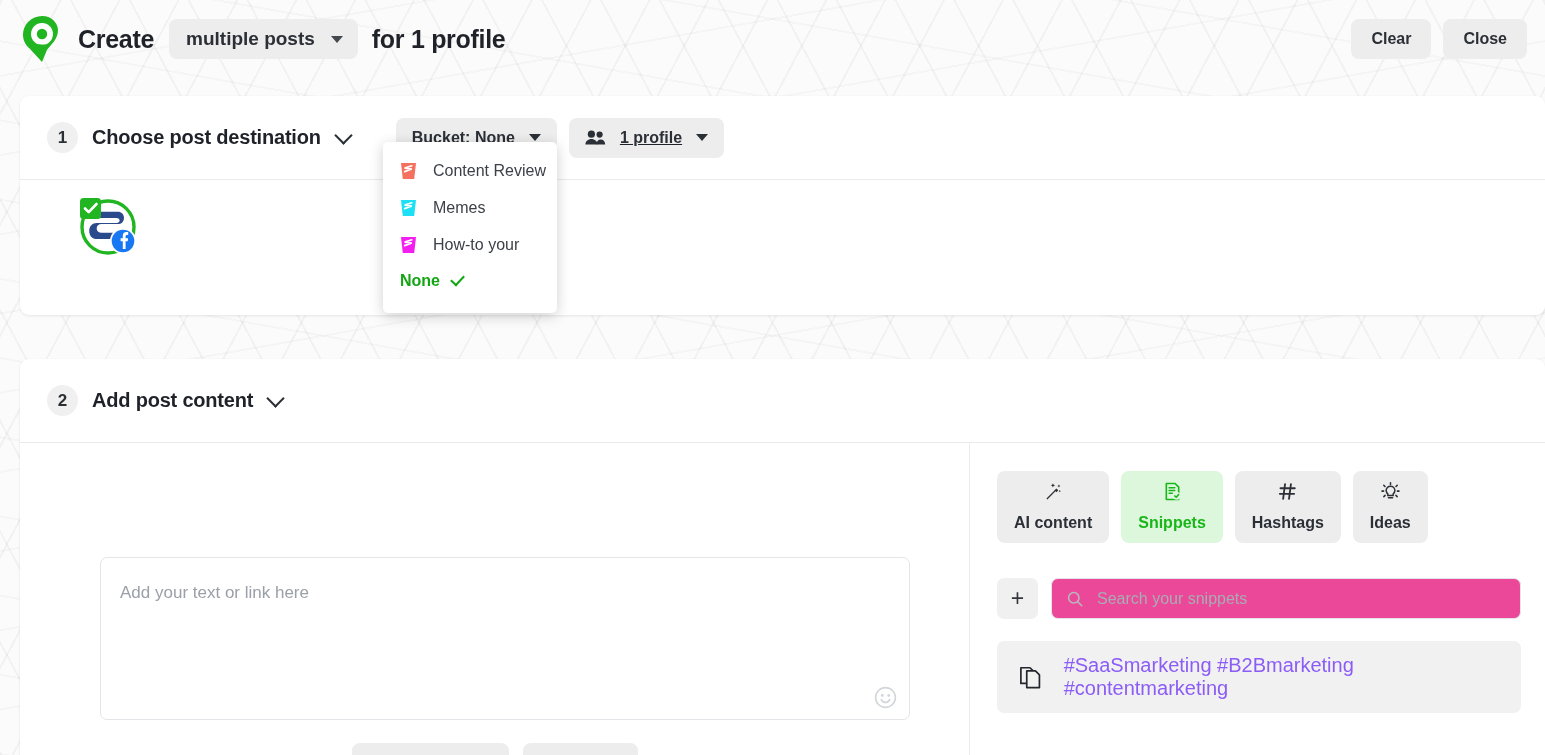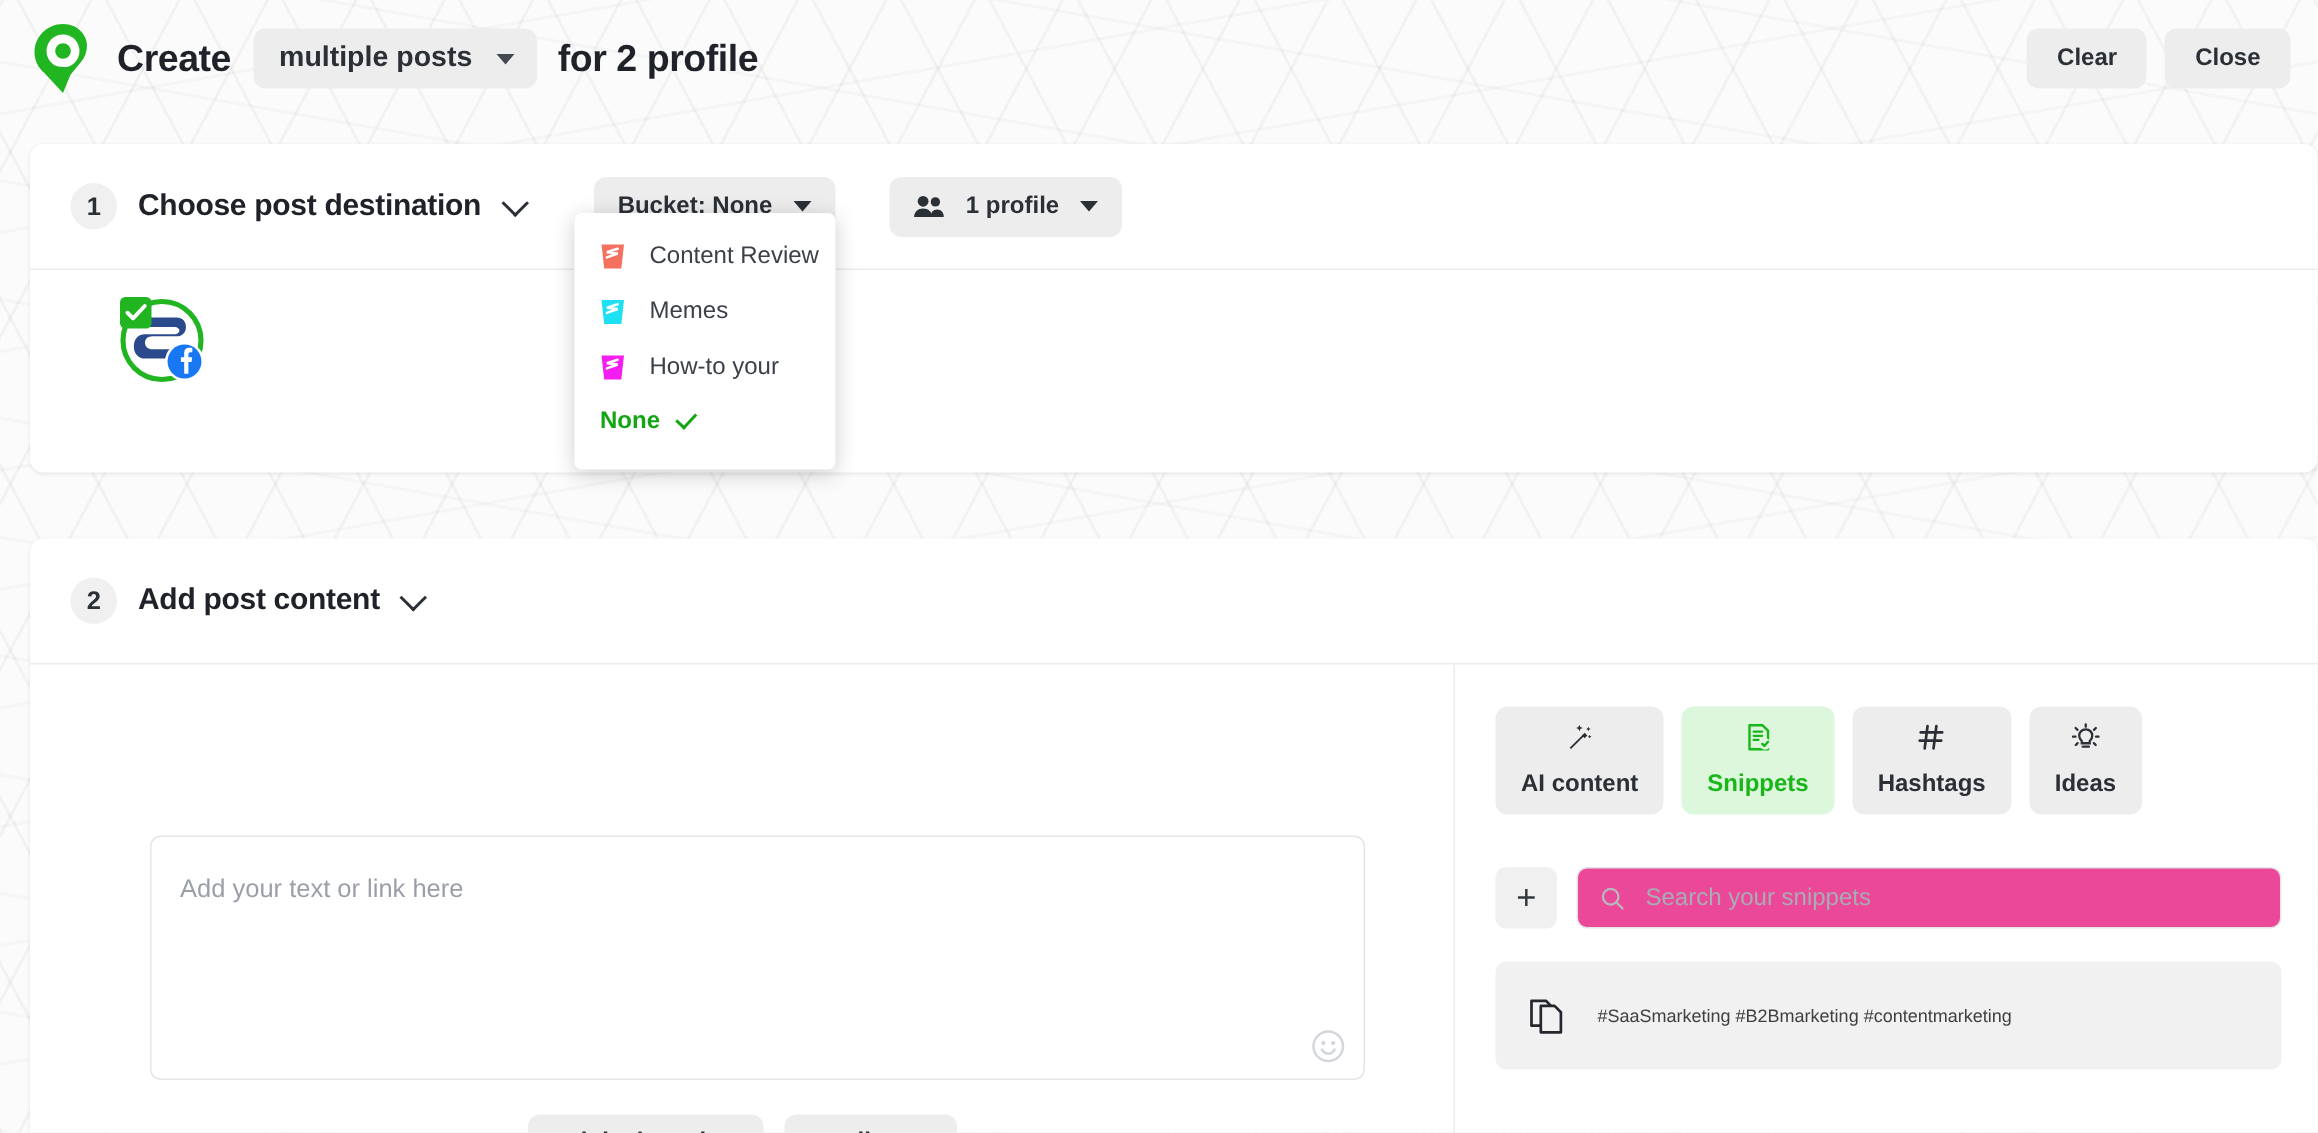--- a/index.html
+++ b/index.html
@@ -72,21 +72,21 @@
     background: #f0f0f0; color: #2b2f36;
     display: flex; align-items: center; justify-content: center;
     font-size: 17px; font-weight: bold; flex: 0 0 auto;
   }
   .step-title { font-size: 20px; font-weight: bold; color: #1f2228; letter-spacing: -0.2px; }
   .chev {
     width: 13px; height: 13px; margin-left: 2px; margin-top: -4px;
     border-right: 2.3px solid #2b2f36; border-bottom: 2.3px solid #2b2f36;
     transform: rotate(45deg); flex: 0 0 auto;
   }
-  .head-pills { display: flex; gap: 36px; margin-left: 32px; }
+  .head-pills { display: flex; gap: 12px; margin-left: 32px; text-decoration: underline; }
   .pill {
     background: #ededed; border-radius: 8px;
     display: flex; align-items: center; gap: 14px;
     padding: 11px 16px; font-size: 16px; font-weight: bold;
     color: #2b2f36; cursor: pointer; user-select: none;
   }
   .pill .caret-dn { border-top-color: #2b2f36; }
 
   
   .dropdown {
@@ -168,41 +168,41 @@
     border: none; outline: none; flex: 1; font-size: 16px;
     color: #2b2f36; font-family: inherit; background: transparent;
   }
   .snip-search input::placeholder { color: #a8acb3; }
 
   .snip-item {
     margin-top: 22px; background: #f1f1f1; border-radius: 7px;
     height: 72px; display: flex; align-items: center; gap: 21px;
     padding: 0 22px; cursor: pointer;
   }
-  .snip-text { font-size: 12px; color: #404040; }
+  .snip-text { font-size: 20px; color: #8b5cf6; }
 </style>
 </head>
 <body>
 
 <div class="topbar">
   <svg class="logo" viewBox="0 0 44 48">
     <path d="M22 1C11.5 1 3 9.4 3 19.8c0 5.6 2.6 10.5 6.6 13.8L22 47l5-12.2 7-8.4c2.5-3.1 4-7 4-11.3C38 9 32.5 1 22 1z" fill="#22b522"></path>
     <path d="M22 8c-6 0-11 4.9-11 11s5 11 11 11 11-4.9 11-11S28 8 22 8z" fill="#fff"></path>
     <circle cx="22" cy="19" r="5.2" fill="#22b522"></circle>
     <path d="M13 29 L24 40 L29 30 Z" fill="#22b522"></path>
   </svg>
 
   <div class="create-word">Create</div>
 
   <div class="type-select">
     <span>multiple posts</span>
     <span class="caret-dn"></span>
   </div>
 
-  <div class="for-profile">for 2 profile</div>
+  <div class="for-profile">for 1 profile</div>
 
   <div class="topbar-right">
     <button class="tb-btn">Clear</button>
     <button class="tb-btn">Close</button>
   </div>
 </div>
 
 <div class="card" id="card-step1">
   <div class="step-head">
     <div class="step-num">1</div>

